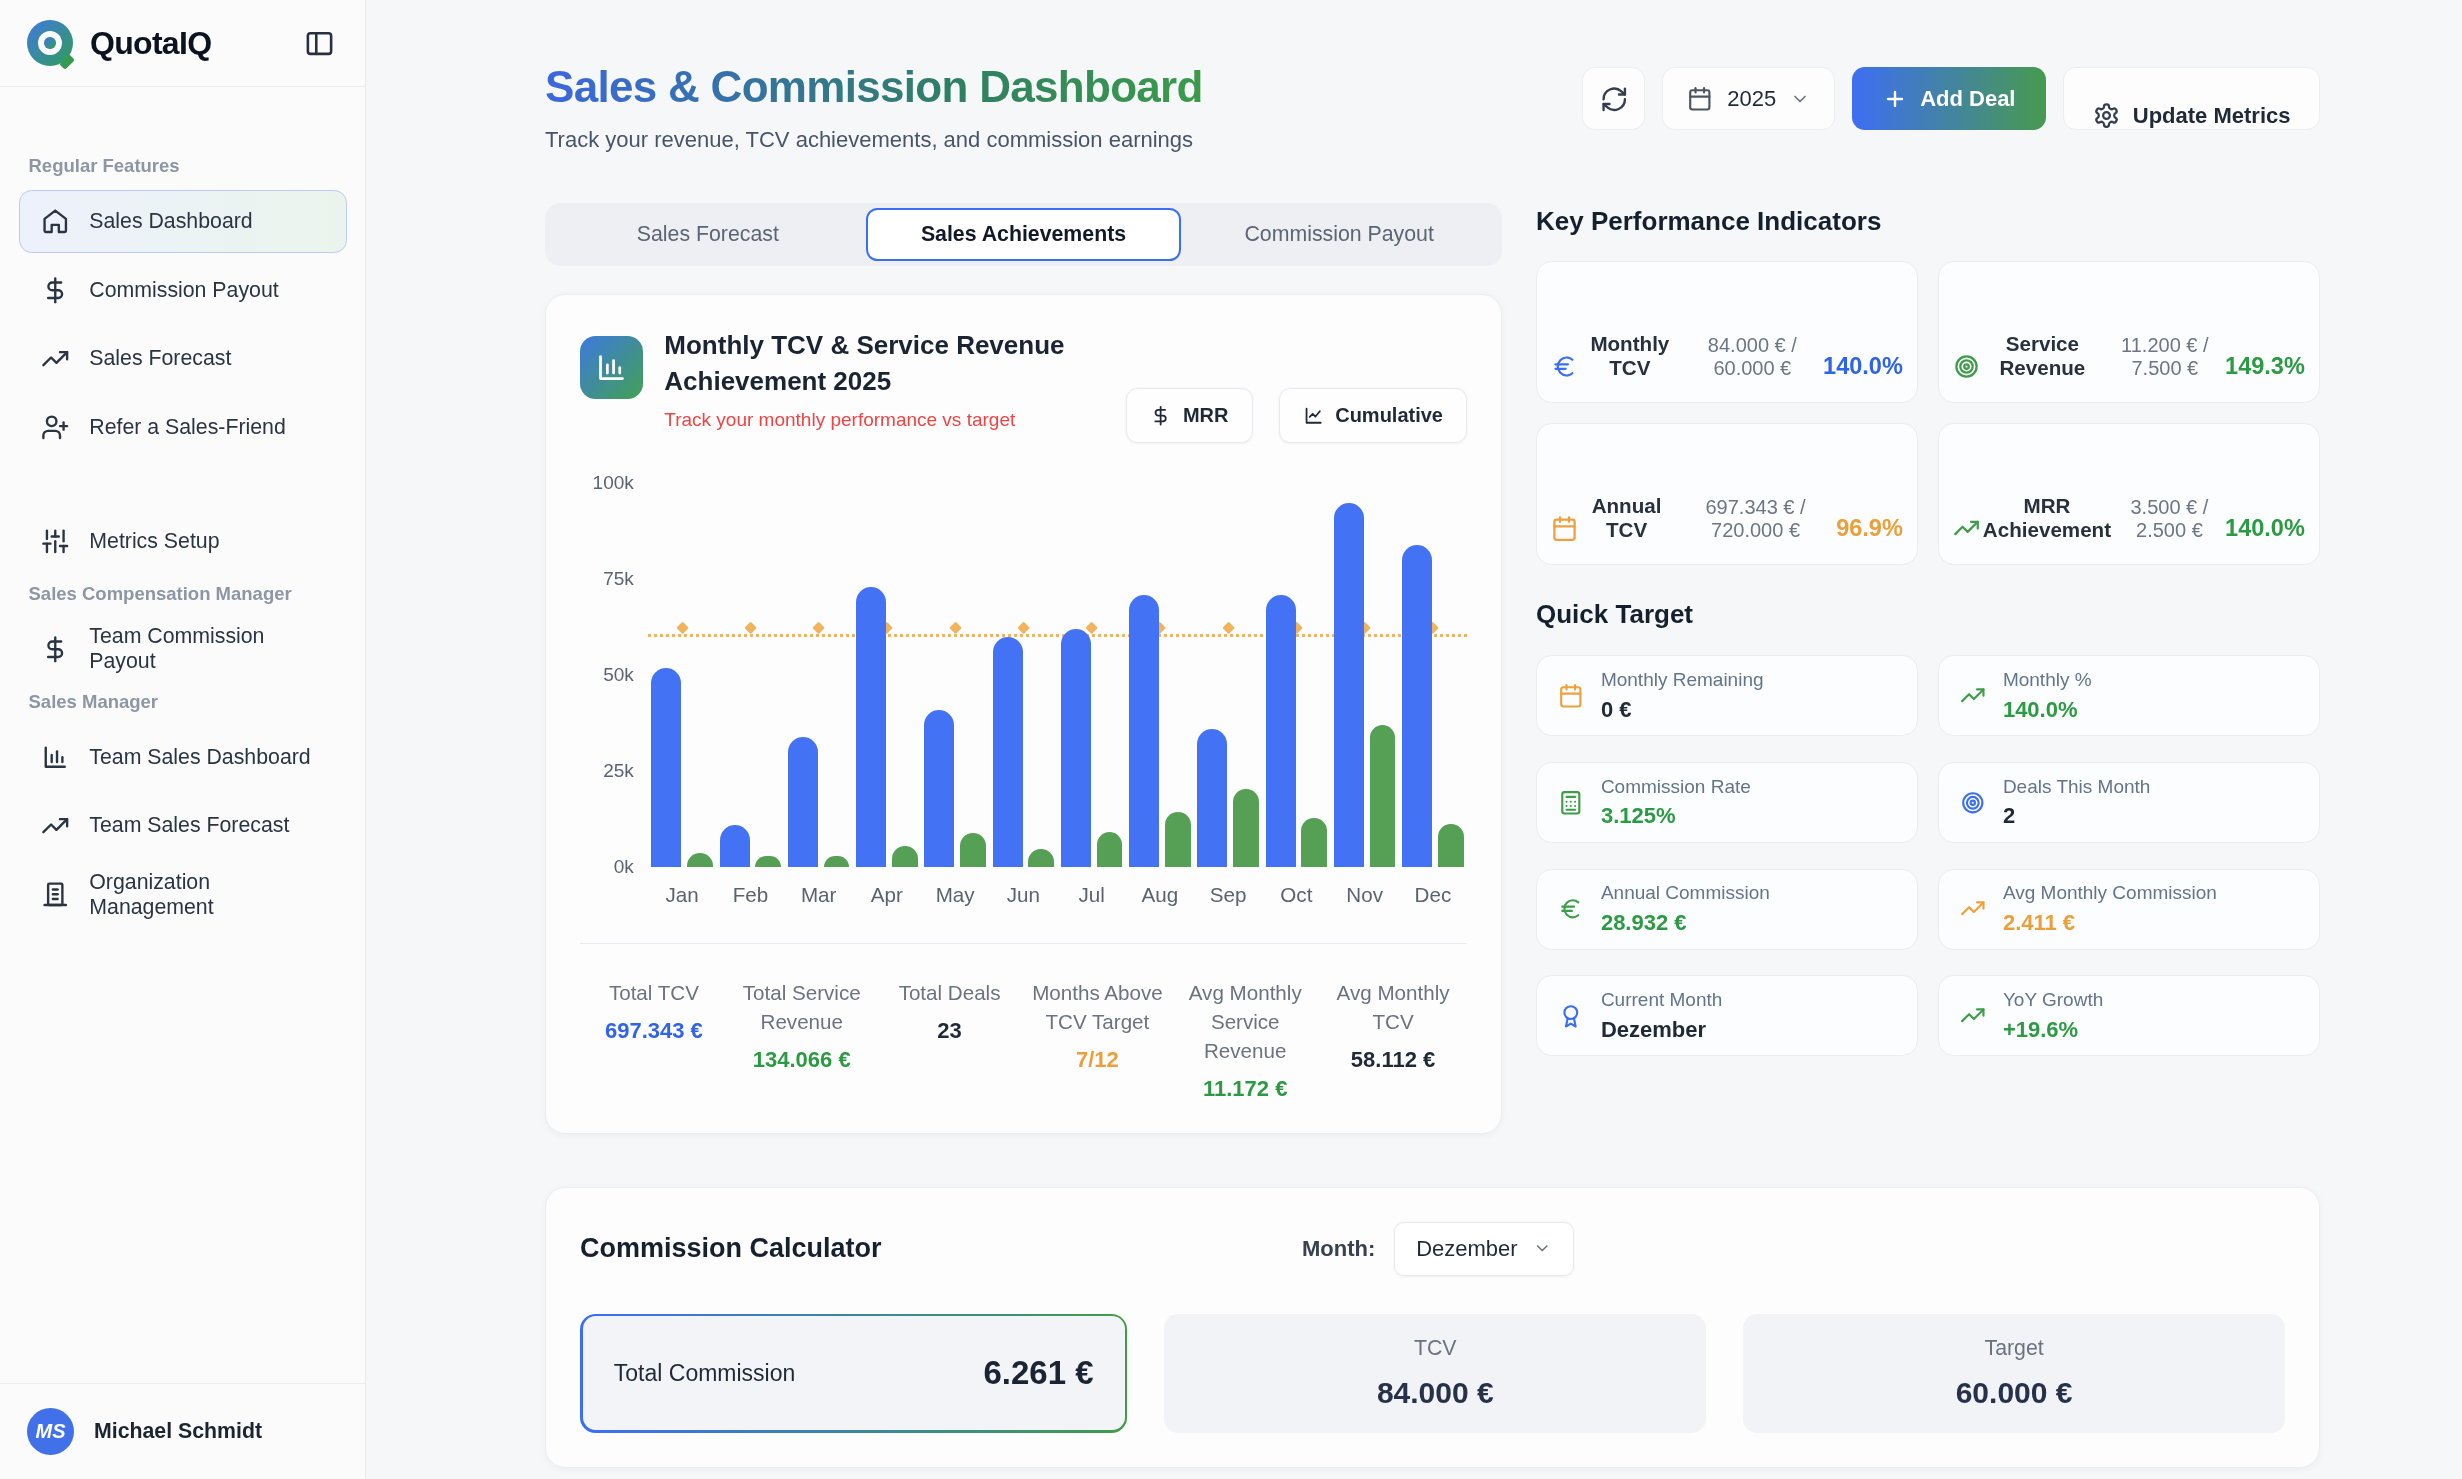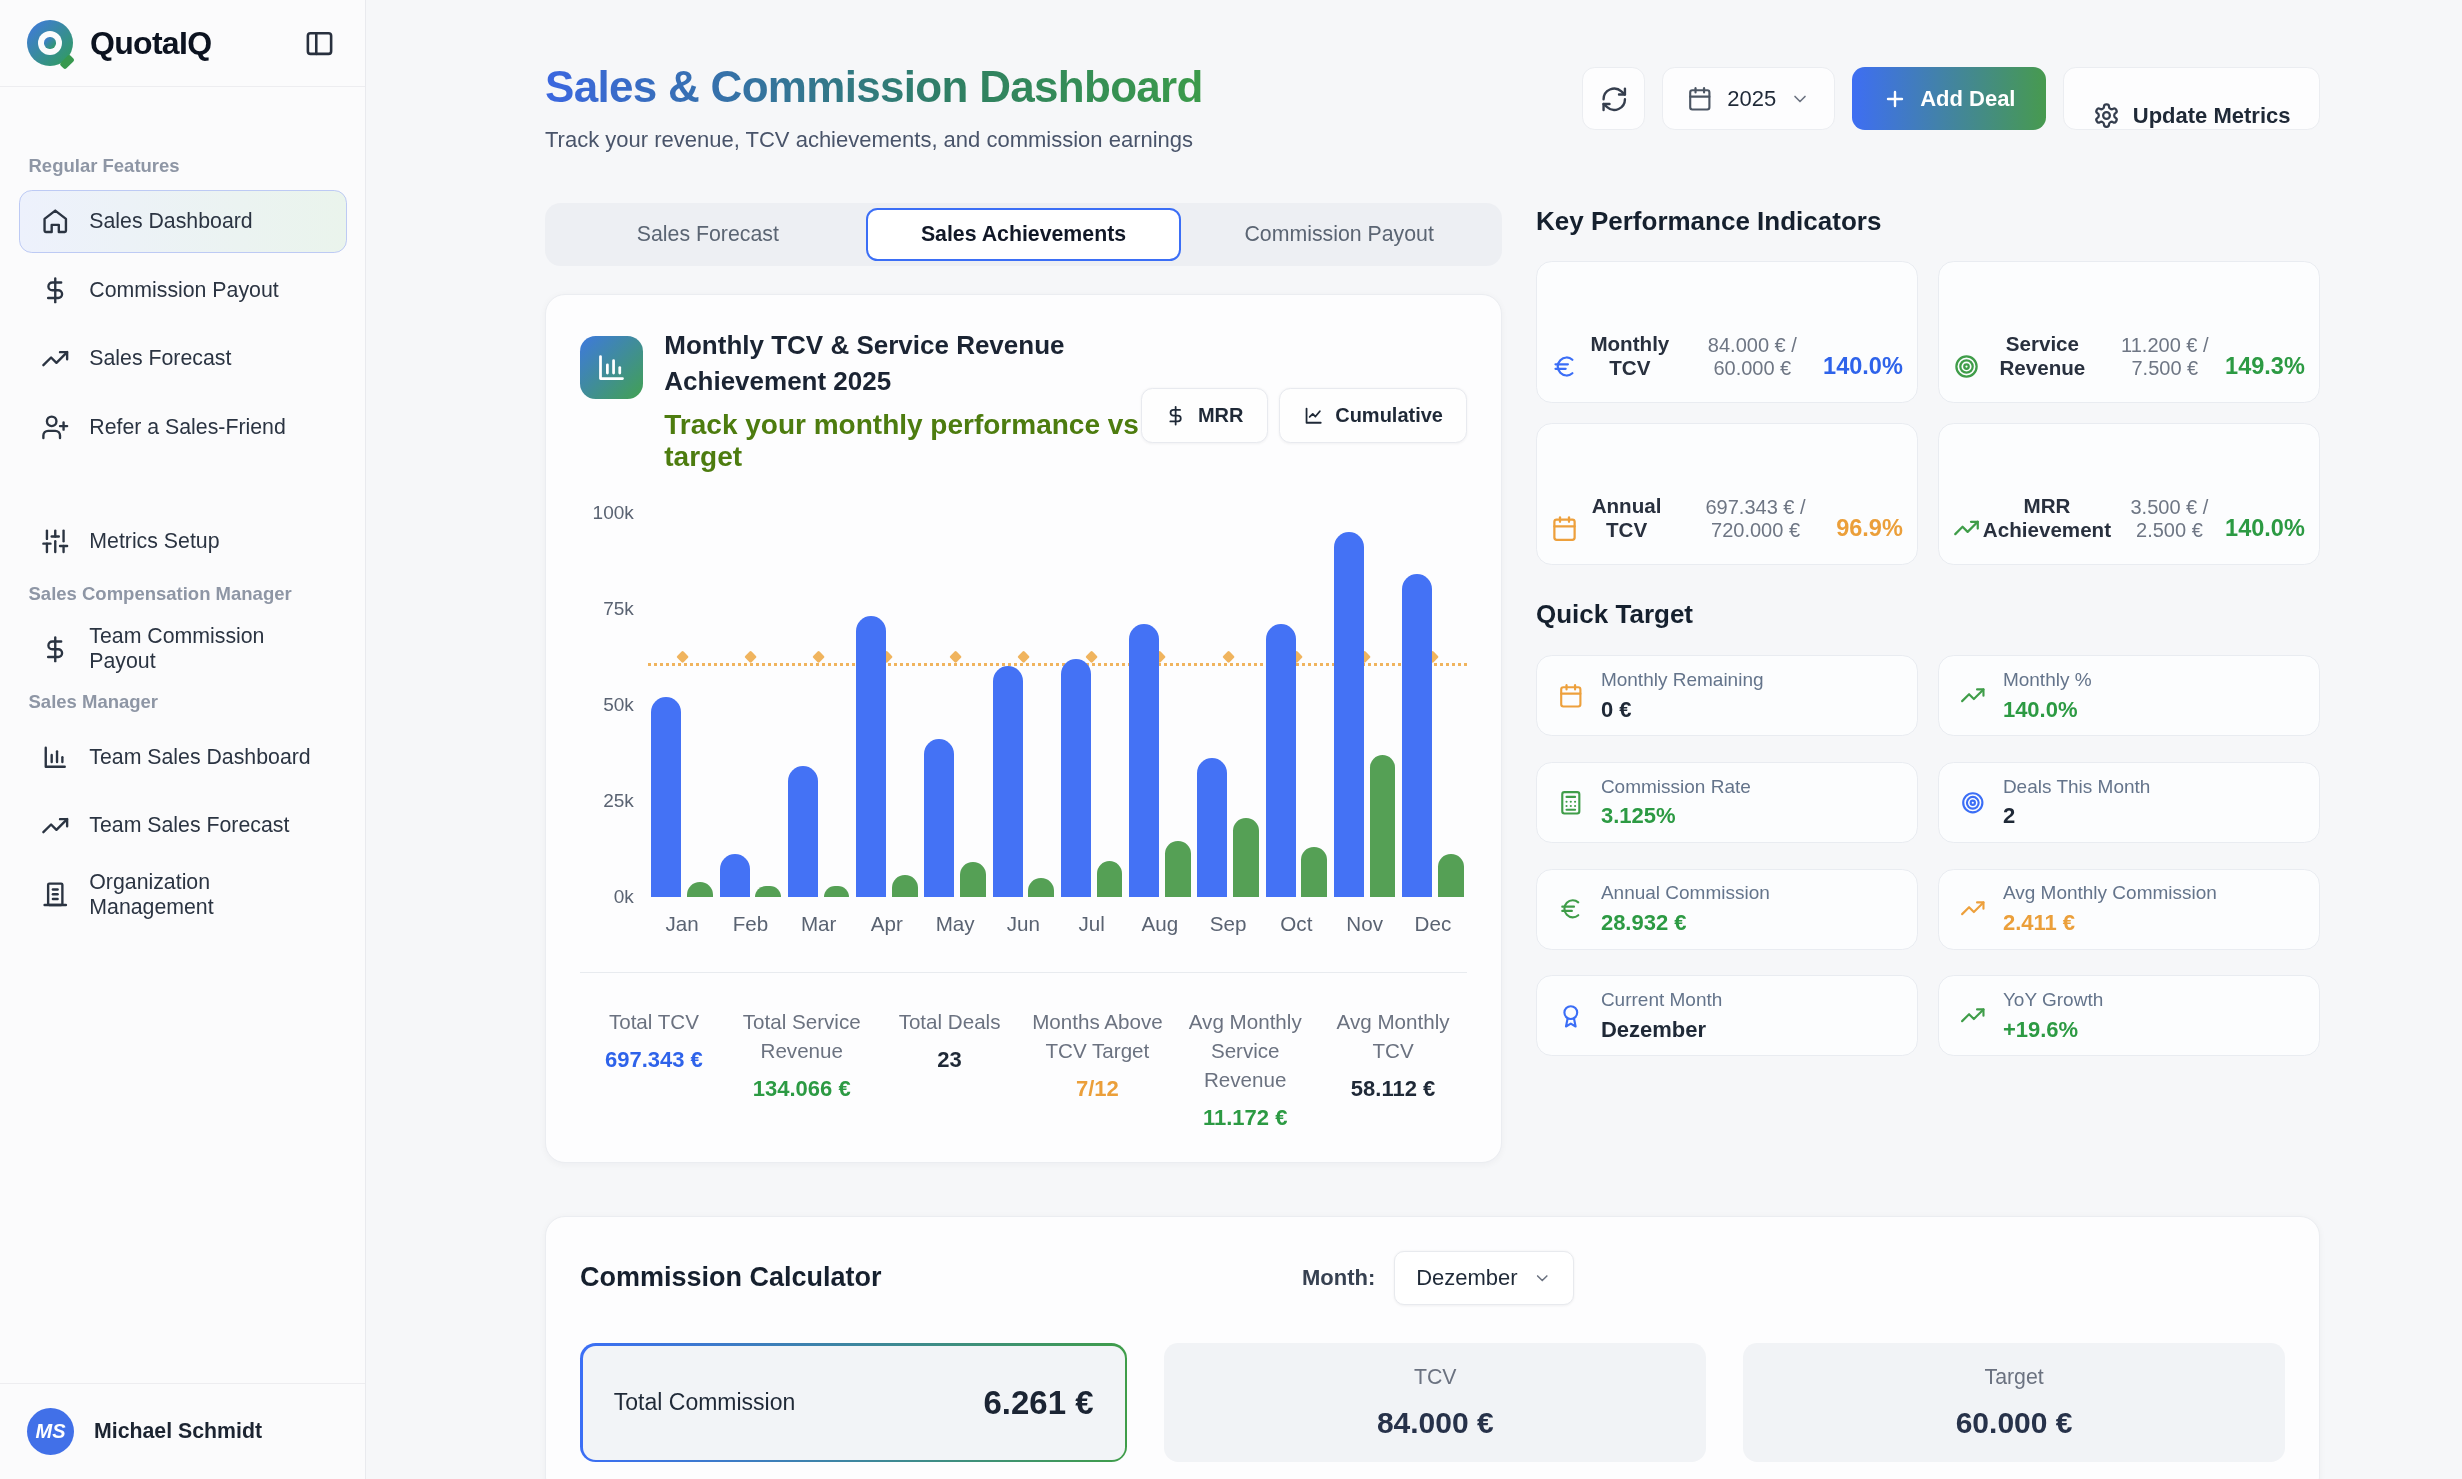--- a/index.html
+++ b/index.html
@@ -103,22 +103,22 @@
   
   .chart-card { background:#fdfdfe; border:1.4px solid #ebedf1; border-radius:20px; padding:33px 34px 31px;
     box-shadow:0 1.4px 7.1px rgba(15,23,42,.04); }
   .chart-head { display:flex; justify-content:space-between; align-items:flex-start; }
   .chart-head-left { display:flex; gap:21.3px; }
   .chart-icon { width:63px; height:63px; border-radius:15.6px; flex:none; margin-top:7.1px;
     background:linear-gradient(135deg,#3e79de 0%,#42a152 100%);
     display:flex; align-items:center; justify-content:center; color:#fff; }
   .chart-icon svg { width:33px; height:33px; }
   .chart-title { font-size:26px; font-weight:700; color:#1b2433; line-height:1.35; max-width:462px; }
-  .chart-subtitle { font-size:28px; color:#4d7c0f; margin-top:10px;font-weight:bold; }
-  .chart-btns { display:flex; gap:11px; margin-top:60px; }
+  .chart-subtitle { font-size:19px; color:#ef4444; margin-top:10px; }
+  .chart-btns { display:flex; gap:26px; margin-top:60px; }
   .chart-btn { height:55px; padding:0 23px; background:#fefefe; border:1.4px solid #e8eaef; border-radius:11.4px;
     font-size:20px; font-weight:600; color:#1f2937; display:flex; align-items:center; gap:11.4px; cursor:pointer;
     font-family:inherit; box-shadow:0 0.7px 2.8px rgba(15,23,42,.05); }
   .chart-btn svg { width:21.3px; height:21.3px; }
 
   .chart-wrap { display:flex; margin-top:40px; }
   .y-axis { width:68px; position:relative; height:384px; flex:none; }
   .y-tick { position:absolute; right:14.2px; transform:translateY(-50%); font-size:19px; color:#5a6372; }
   .plot { flex:1; position:relative; height:384px; }
   .target-line { position:absolute; left:0; right:0; border-top:3.6px dotted #f2b566; z-index:1; }

